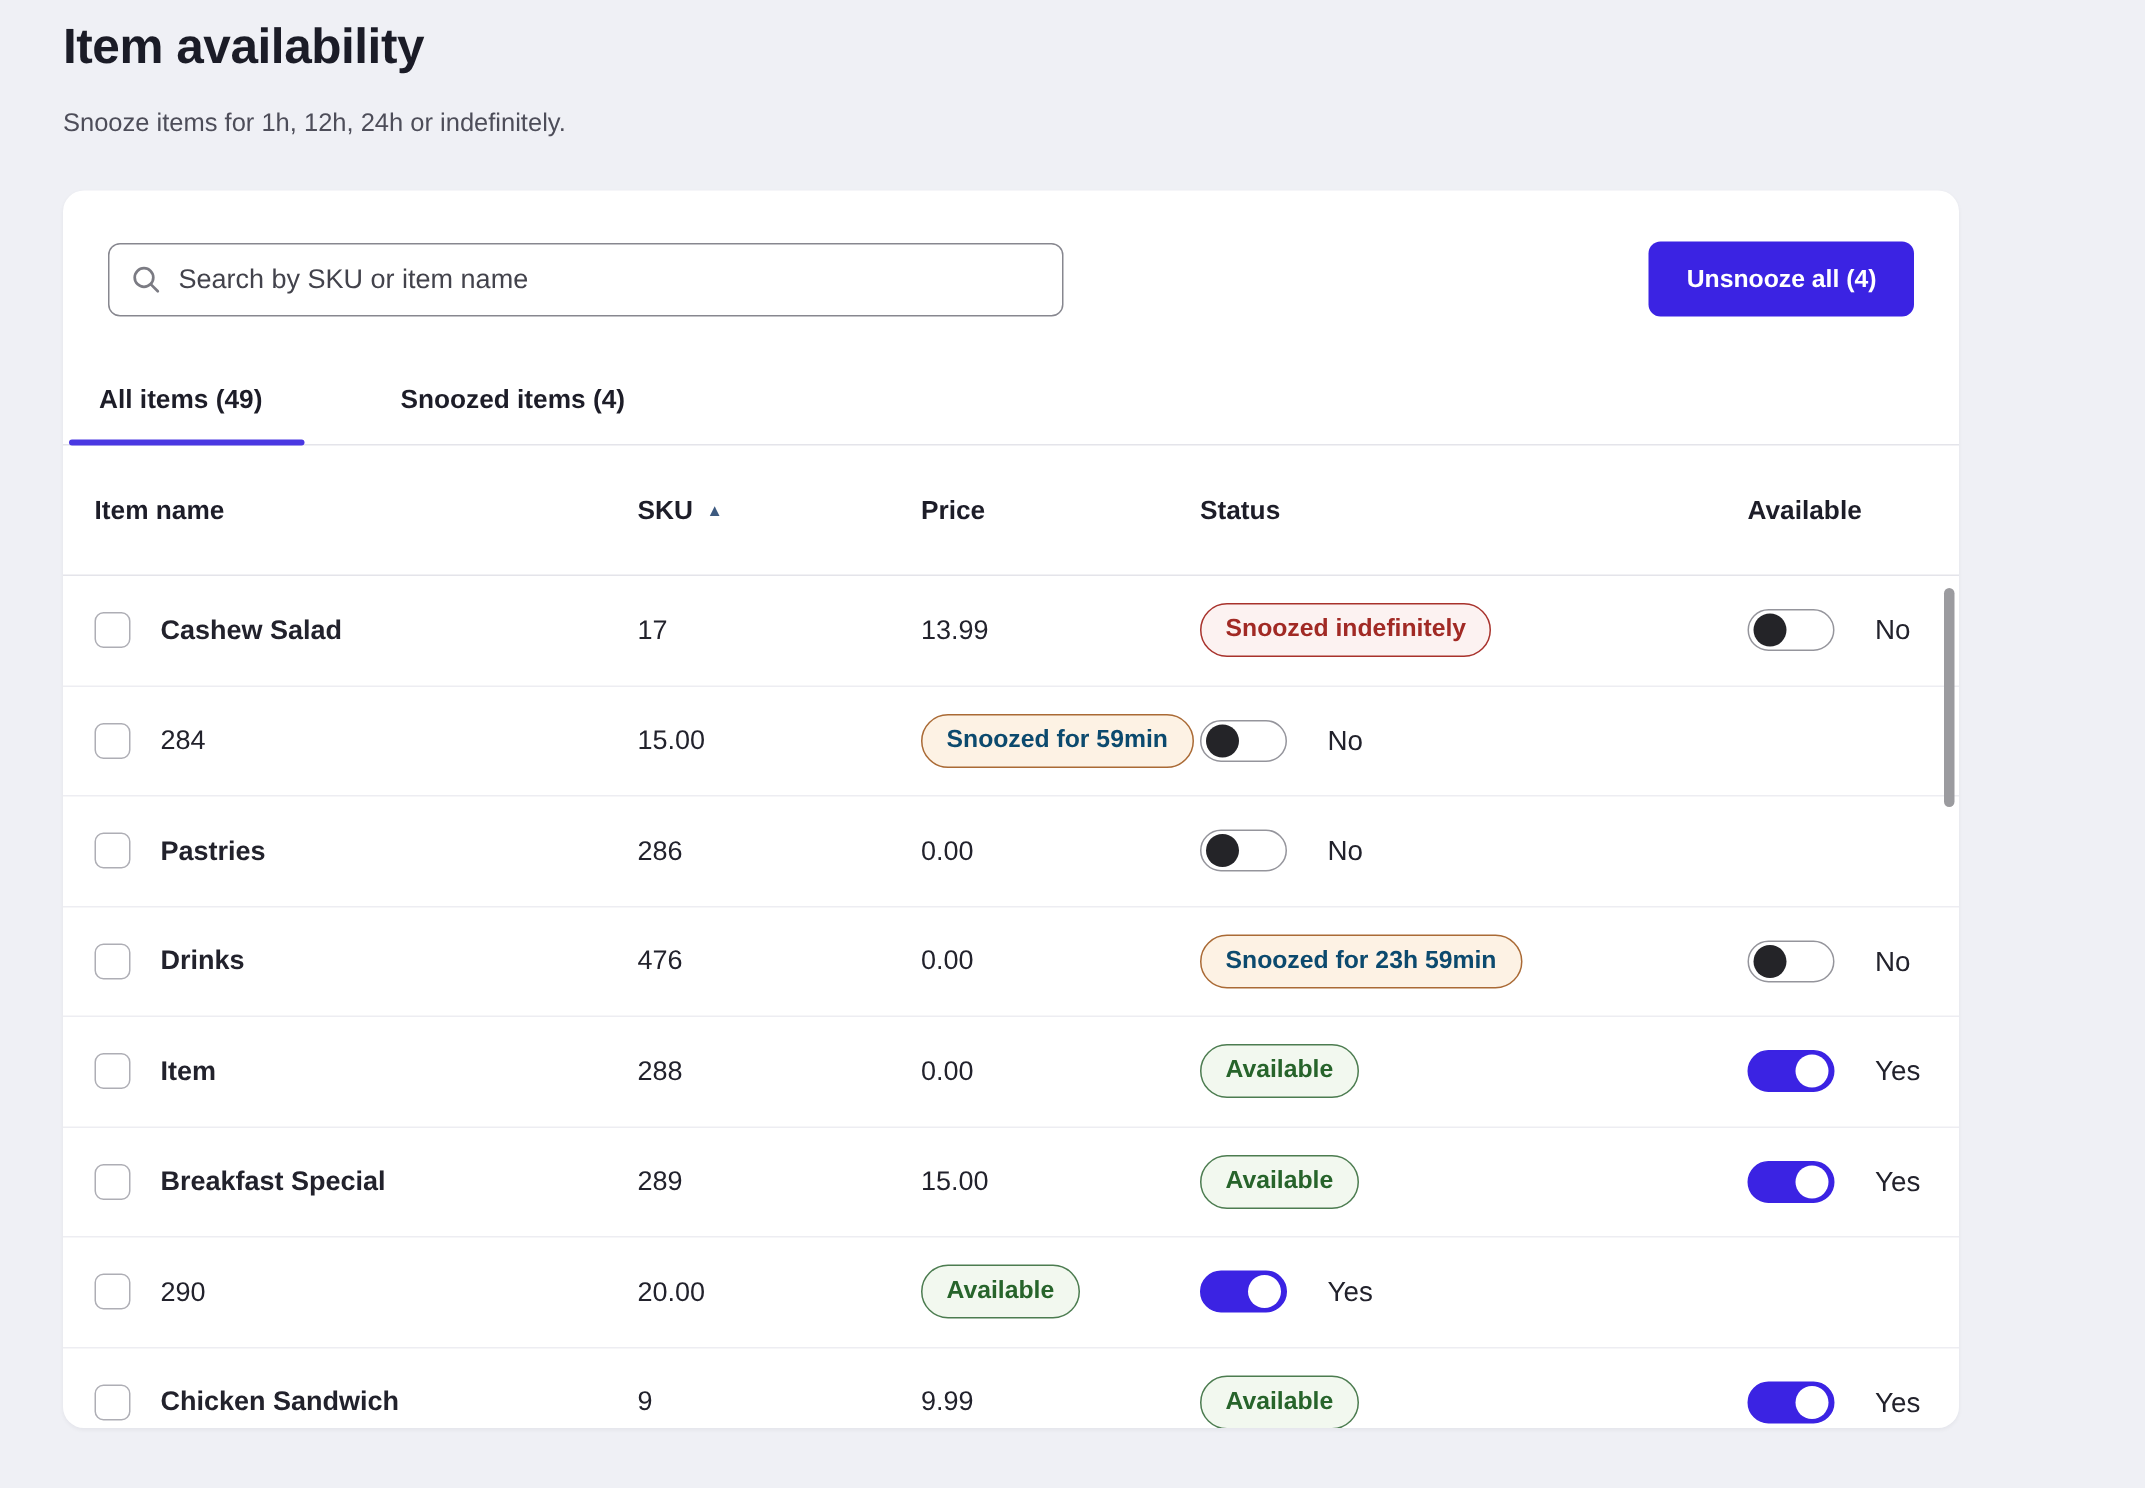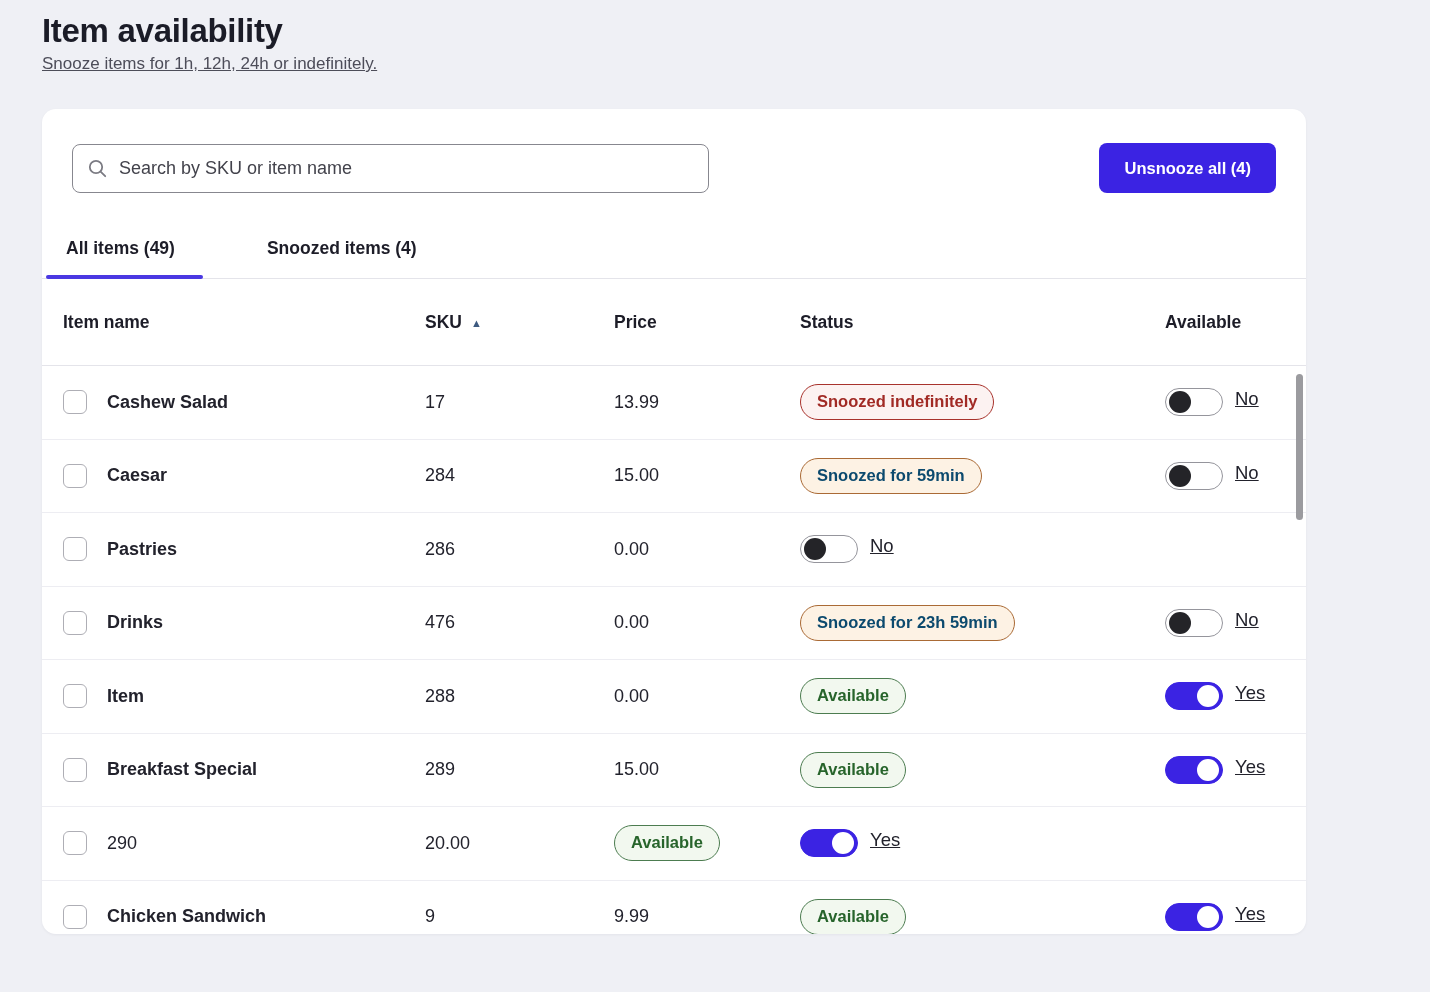--- a/index.html
+++ b/index.html
@@ -8,21 +8,21 @@
     background: #eff0f5;
     font-family: "Liberation Sans", "DejaVu Sans", sans-serif;
     overflow: hidden;
     color: #1d1d28;
   }
   .page-header { padding: 12px 0 0 42px; }
   .page-title {
     font-size: 33px; font-weight: 700; color: #1b1c27; letter-spacing: -0.3px;
   }
   .page-subtitle {
-    margin-top: 4px; font-size: 17px; color: #4d4d59; text-decoration: underline;
+    margin-top: 22px; font-size: 17px; color: #4d4d59;
   }
   .card {
     position: relative;
     margin: 35px 0 0 42px;
     width: 1264px; height: 825px;
     background: #ffffff;
     border-radius: 14px;
     overflow: hidden;
     box-shadow: 0 1px 3px rgba(20,20,40,0.05);
   }
@@ -103,21 +103,21 @@
     display: inline-block;
     padding: 7px 16px 8px;
     border-radius: 999px;
     border: 1.5px solid;
     font-size: 16.5px; font-weight: 700;
     white-space: nowrap;
   }
   .badge-red    { color: #a12a25; border-color: #a8322c; background: #fcf2f1; }
   .badge-orange { color: #0c4a6e; border-color: #aa6a35; background: #fdf2e4; }
   .badge-green  { color: #27642b; border-color: #4c7c50; background: #f2f8ef; }
-  .cell-available { display: flex; gap: 12px; font-size: 18.5px; text-decoration: underline; }
+  .cell-available { display: flex; align-items: center; gap: 27px; font-size: 18.5px; }
   .toggle {
     position: relative;
     width: 58px; height: 28px;
     border-radius: 14px;
     cursor: pointer;
     flex: 0 0 auto;
   }
   .toggle .knob {
     position: absolute; top: 2px;
     width: 22px; height: 22px; border-radius: 50%;
@@ -187,21 +187,20 @@
         <div class="knob"></div>
       </div>
       <span>No</span>
     </div>
   </div>
 
   <div class="row">
     <div>
       <div class="checkbox"></div>
     </div>
-    <div class="item-name">Caesar</div>
     <div>284</div>
     <div>15.00</div>
     <div>
       <span class="badge badge-orange">Snoozed for 59min</span>
     </div>
     <div class="cell-available">
       <div class="toggle off">
         <div class="knob"></div>
       </div>
       <span>No</span>

